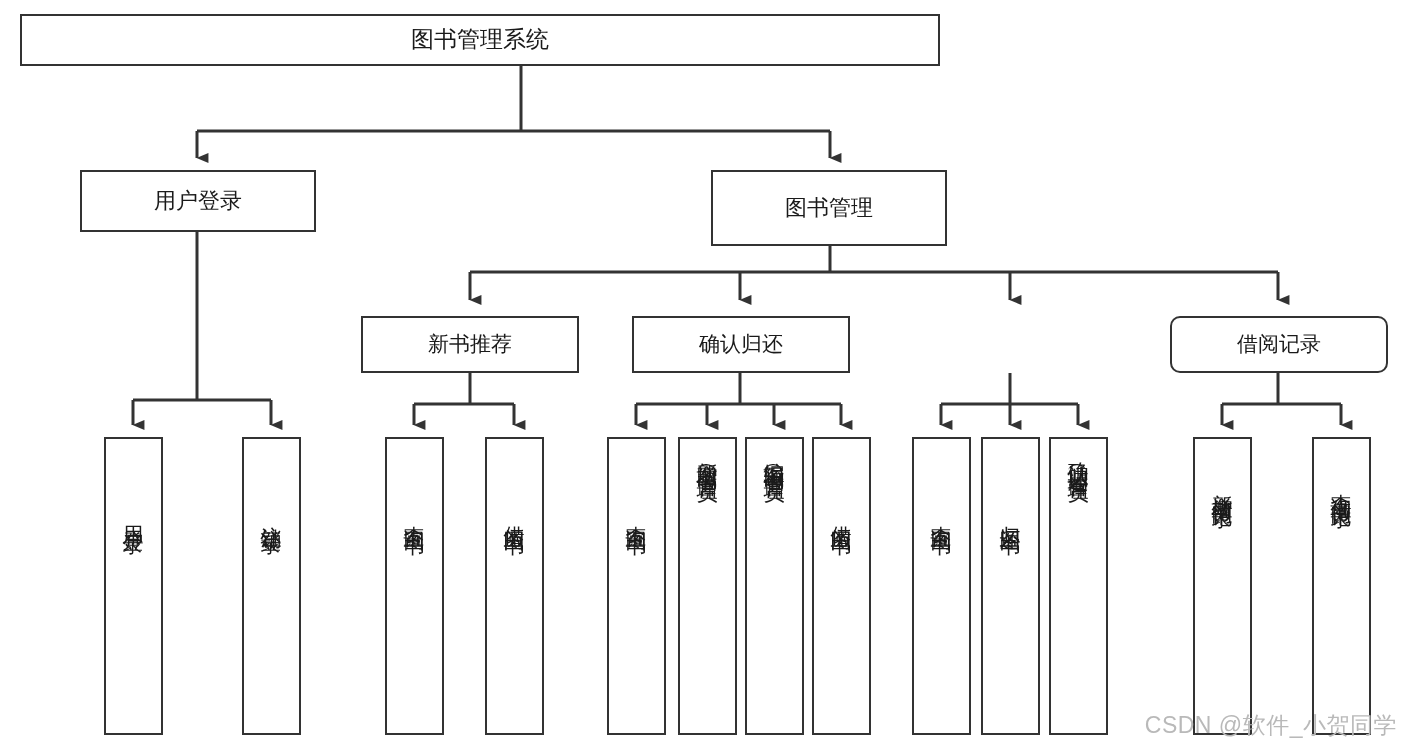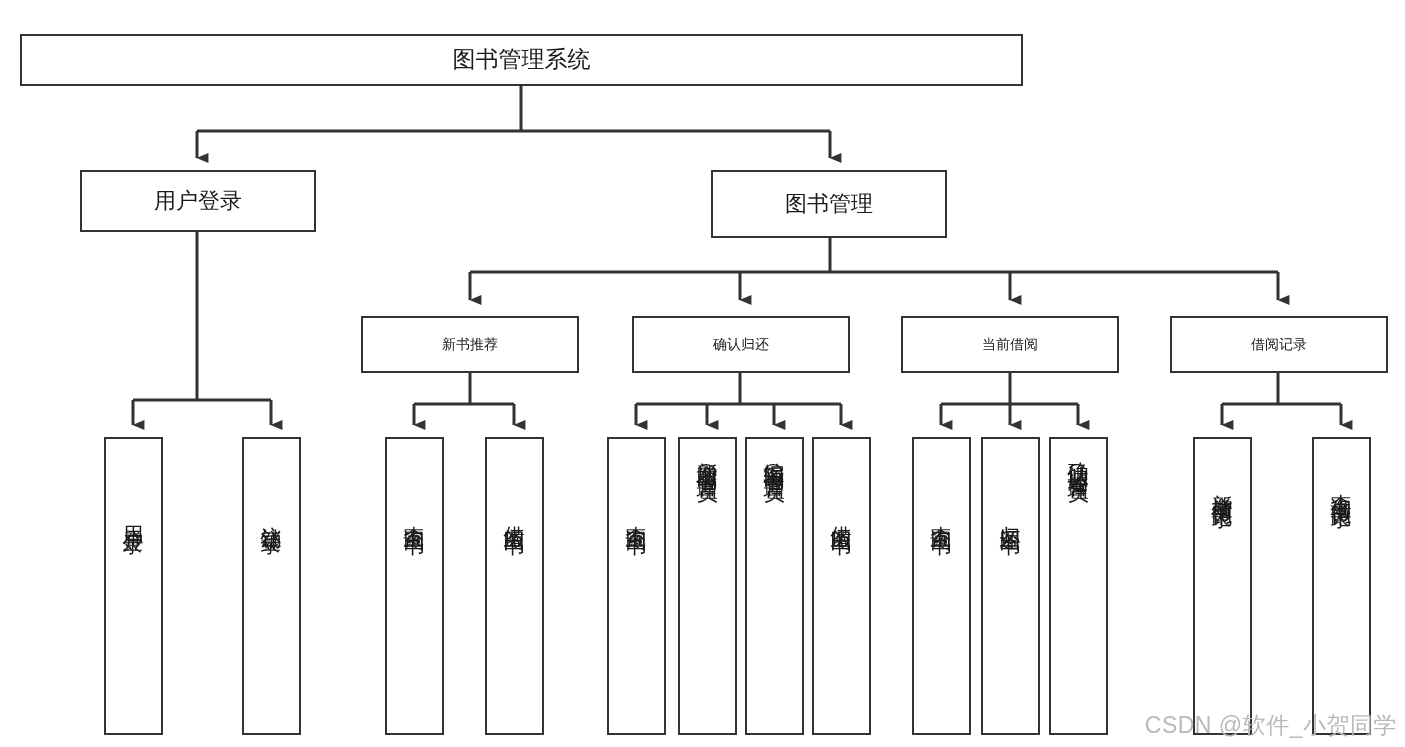--- a/index.html
+++ b/index.html
@@ -37,21 +37,21 @@
     z-index: 2;
   }
   .node .lbl {
     display: block;
     text-align: center;
     line-height: 1.18;
     white-space: nowrap;
   }
   .node.root .lbl    { font-size: 23px; }
   .node.level1 .lbl  { font-size: 22px; }
-  .node.level2 .lbl  { font-size: 14px; }
+  .node.level2 .lbl  { font-size: 21px; }
   .node.leaf {
     align-items: flex-start;
     justify-content: center;
     padding-top: 0;
   }
   .node.leaf .lbl {
     writing-mode: vertical-rl;
     text-orientation: upright;
     font-size: 21px;
     letter-spacing: 3px;
@@ -120,45 +120,42 @@
       <path d="M1010,404 L1010,425" marker-end="url(#arw)"></path>
       <path d="M1078,404 L1078,425" marker-end="url(#arw)"></path>
 
       <path d="M1278,373 L1278,404"></path>
       <path d="M1222,404 L1341,404"></path>
       <path d="M1222,404 L1222,425" marker-end="url(#arw)"></path>
       <path d="M1341,404 L1341,425" marker-end="url(#arw)"></path>
     </g>
   </svg>
 
-  <div class="node root" style="left:20px; top:14px; width:1003px; height:52px;margin-top:20px;">
+  <div class="node root" style="left:20px; top:14px; width:920px; height:52px;">
     <span class="lbl">图书管理系统</span>
   </div>
 
   <div class="node level1" style="left:80px; top:170px; width:236px; height:62px;">
     <span class="lbl">用户登录</span>
   </div>
 
-  <div class="node level1" style="left:711px; top:170px; width:236px; height:68px;">
+  <div class="node level1" style="left:711px; top:170px; width:236px; height:76px;">
     <span class="lbl">图书管理</span>
   </div>
 
   <div class="node level2" style="left:361px; top:316px; width:218px; height:57px;">
     <span class="lbl">新书推荐</span>
   </div>
 
   <div class="node level2" style="left:632px; top:316px; width:218px; height:57px;">
     <span class="lbl">确认归还</span>
   </div>
 
-  <div class="node level2" style="left:901px; top:316px; width:218px; height:57px;">
-    <span class="lbl">当前借阅</span>
-  </div>
-
-  <div class="node level2" style="left:1170px; top:316px; width:218px; height:57px;">
+
+  <div class="node level2" style="left:1170px; top:316px; width:218px; height:57px;border-radius:10px;">
     <span class="lbl">借阅记录</span>
   </div>
 
   <div class="node leaf" style="left:104px; top:437px; width:59px; height:298px; padding-top:70px;">
     <span class="lbl">用户登录</span>
   </div>
 
   <div class="node leaf" style="left:242px; top:437px; width:59px; height:298px; padding-top:70px;">
     <span class="lbl">注销登录</span>
   </div>

